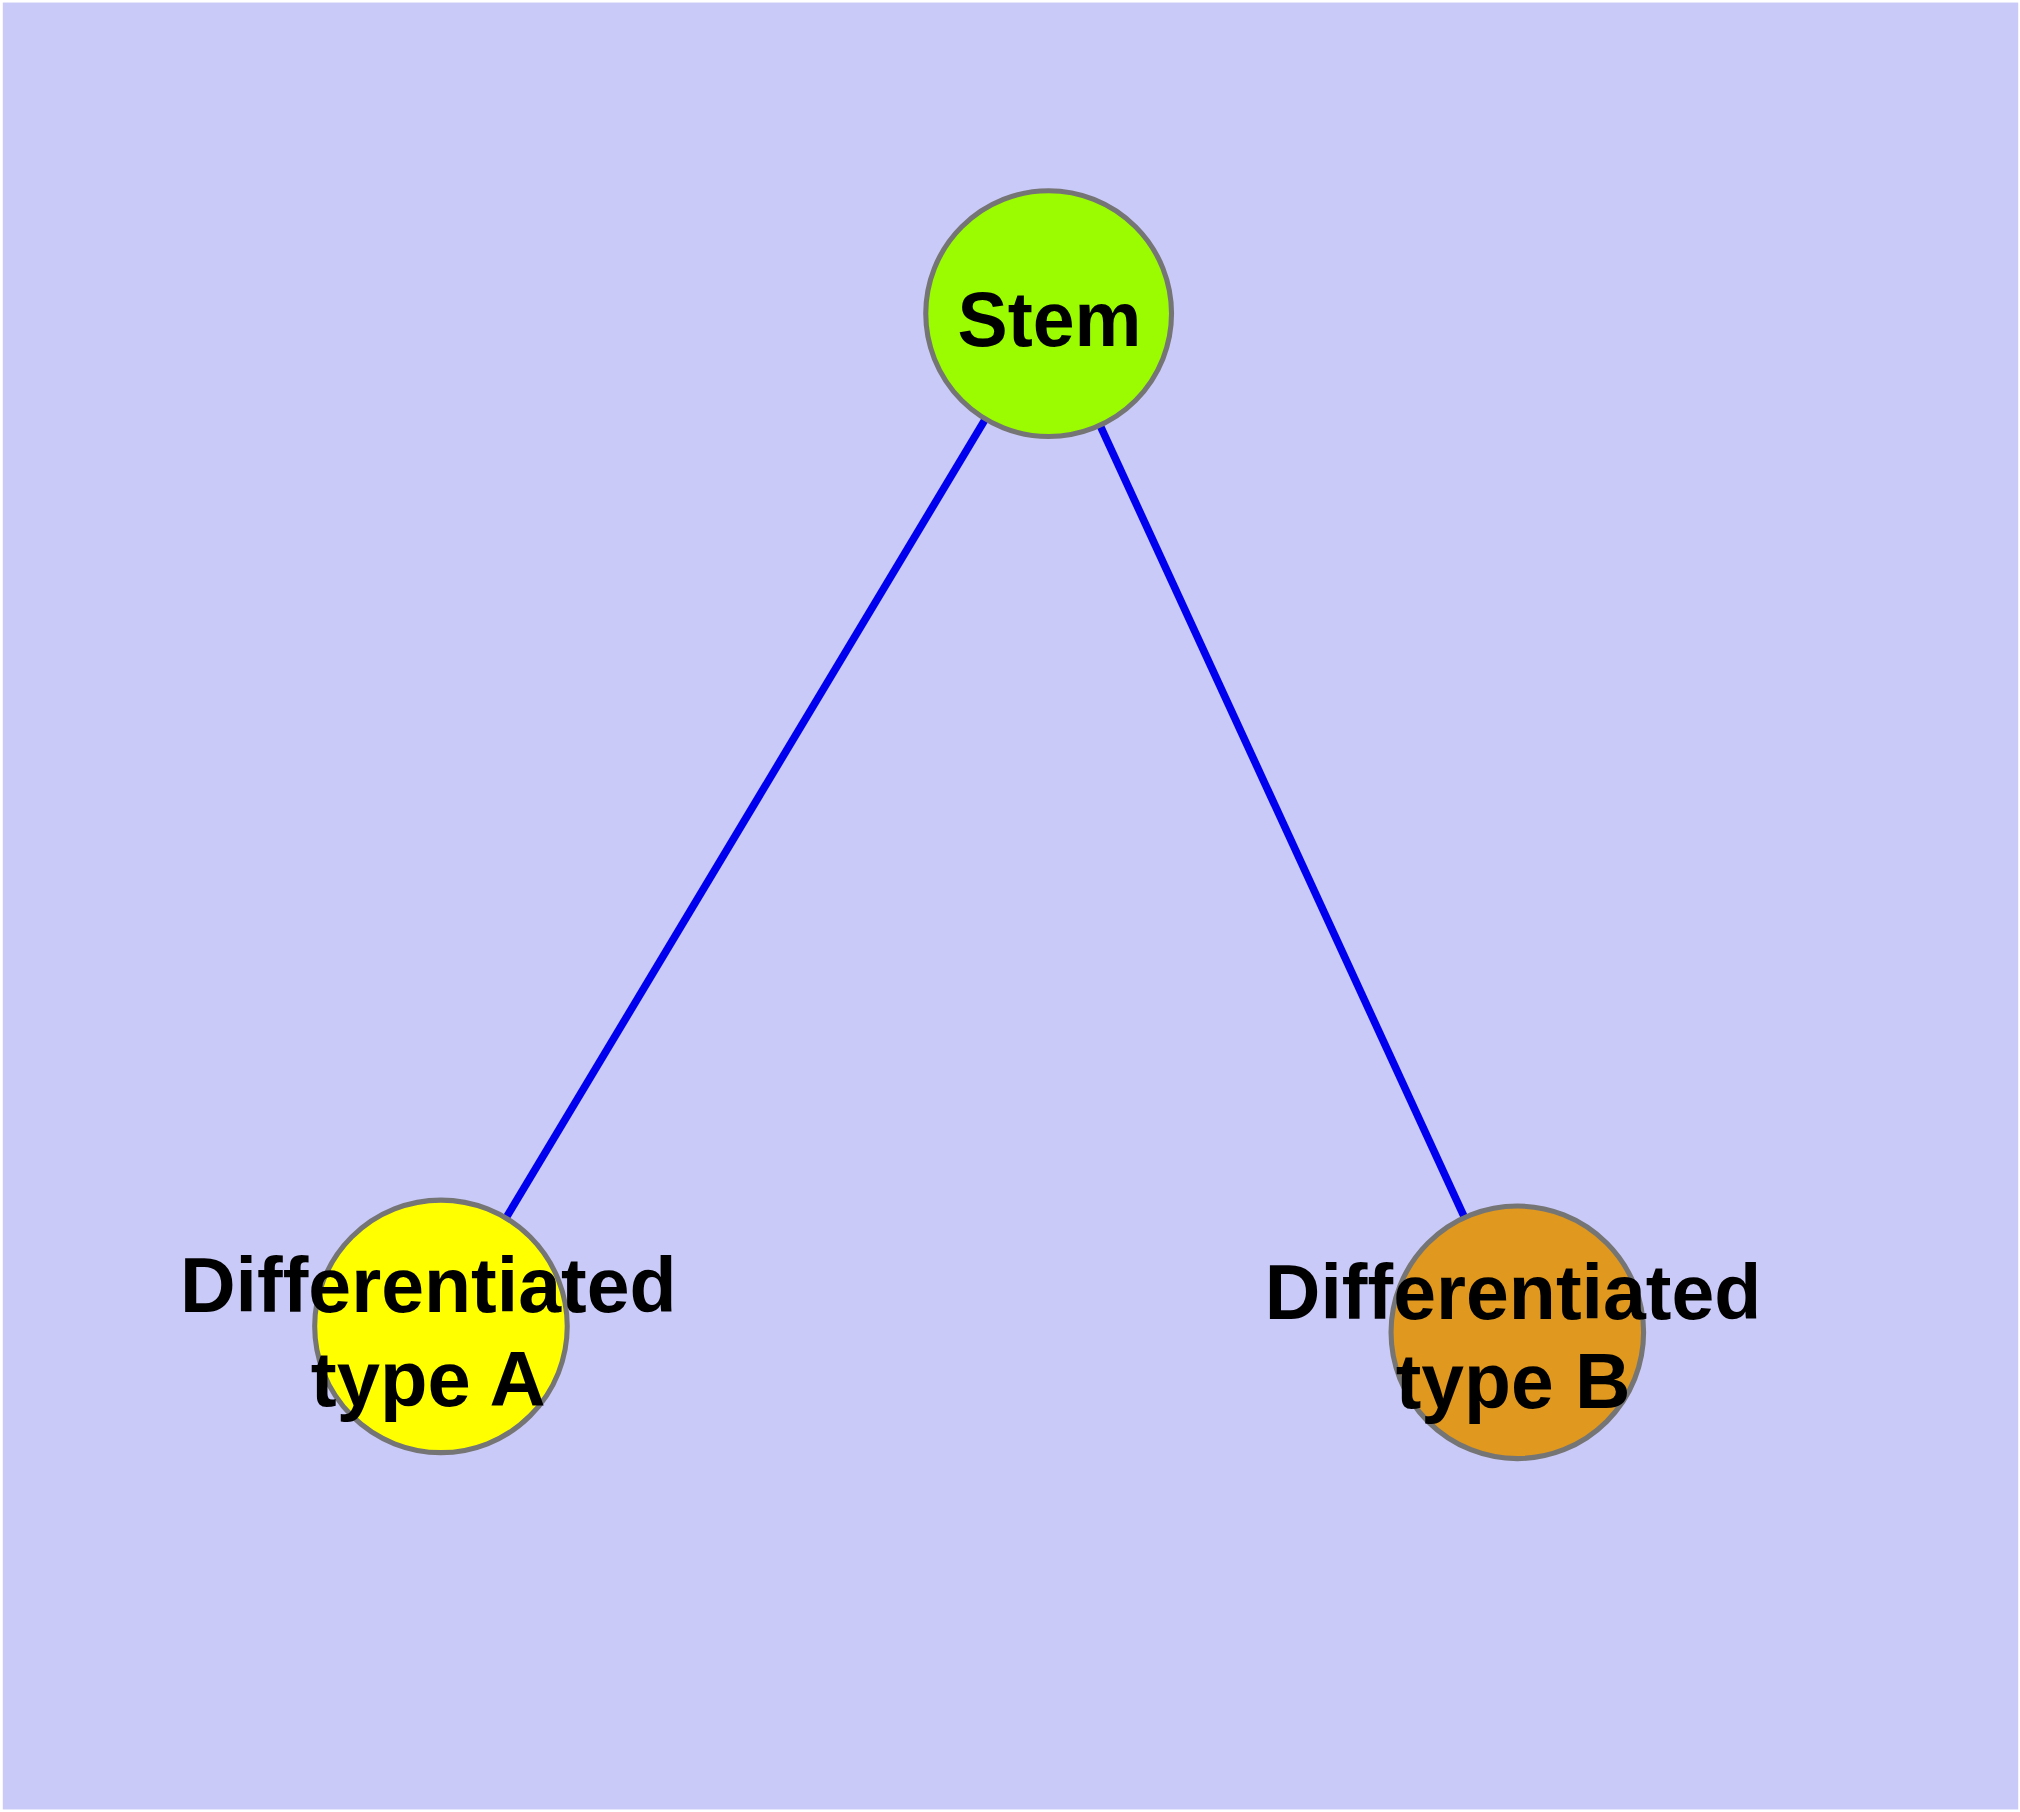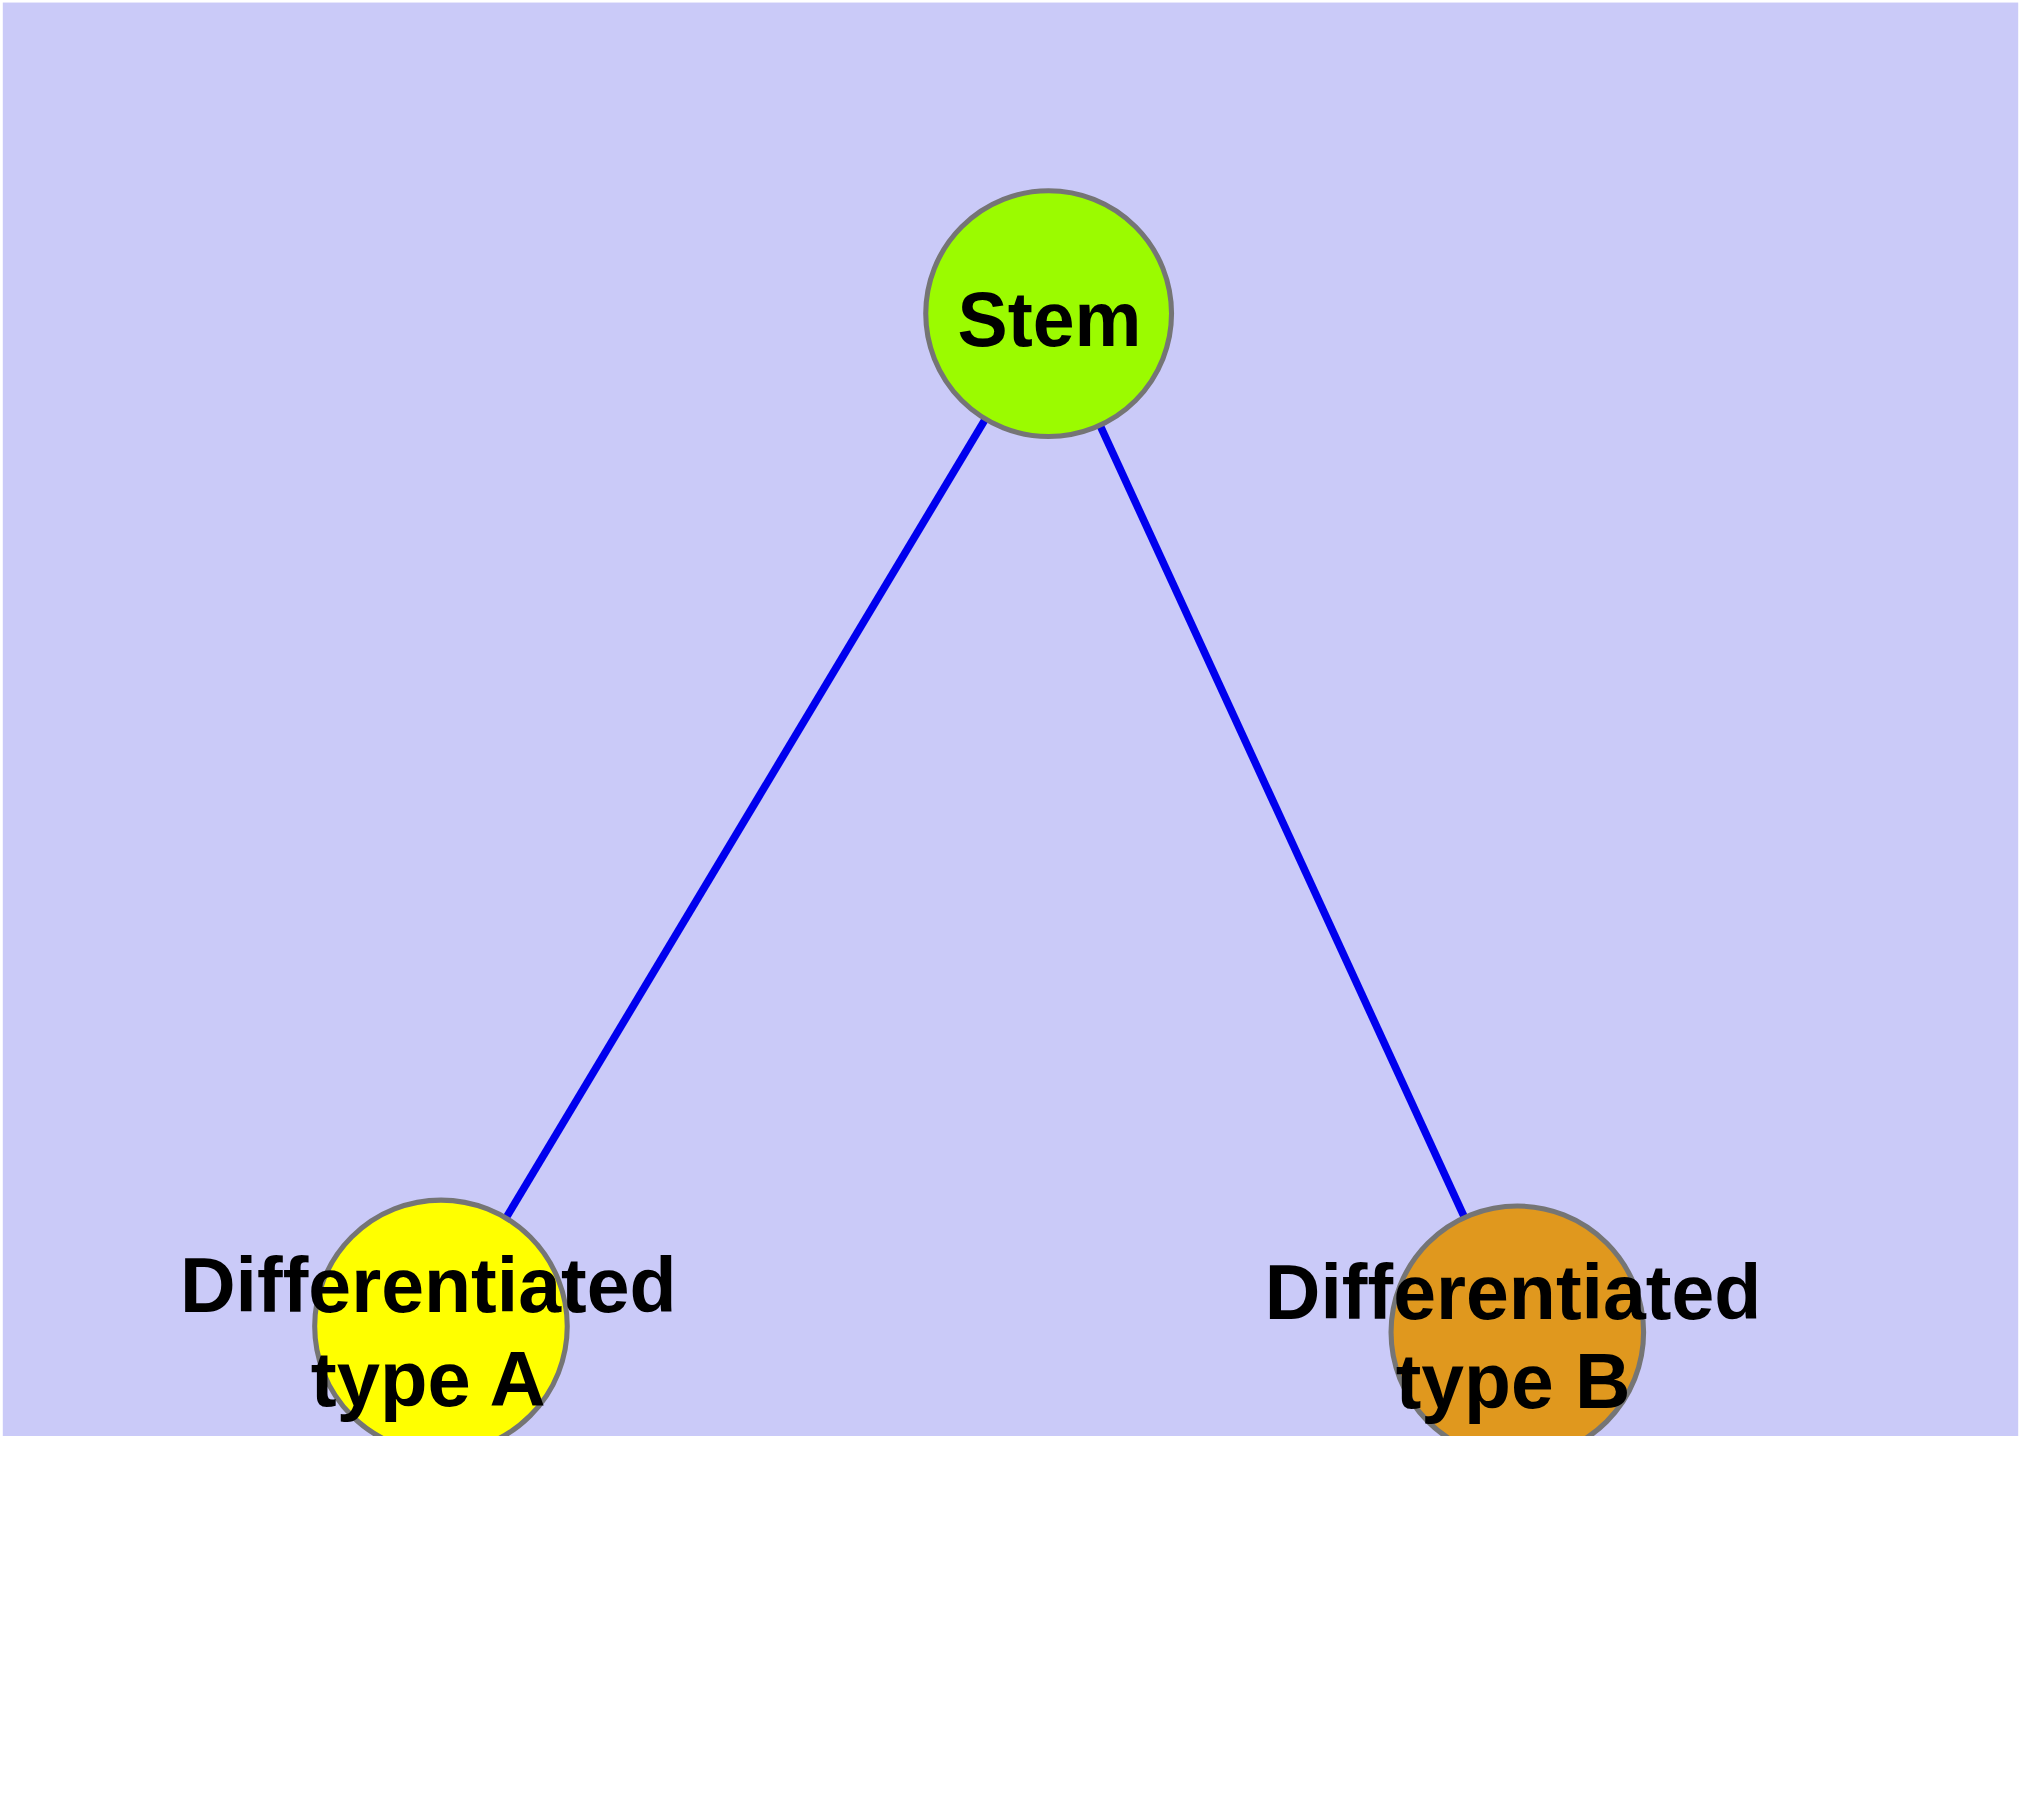--- a/index.html
+++ b/index.html
@@ -2,21 +2,21 @@
 <html style="font-size:13.6px"><head>
 <meta charset="utf-8">
 <style>
   html, body {
     margin: 0;
     padding: 0;
     background: #ffffff;
   }
   .canvas-wrap {
     width: 2021px;
-    height: 1436px;
+    height: 1812px;
     position: relative;
   }
   svg {
     display: block;
   }
   .graph-edge {
     stroke-width: 9px;
     fill: none;
   }
   .graph-node {

